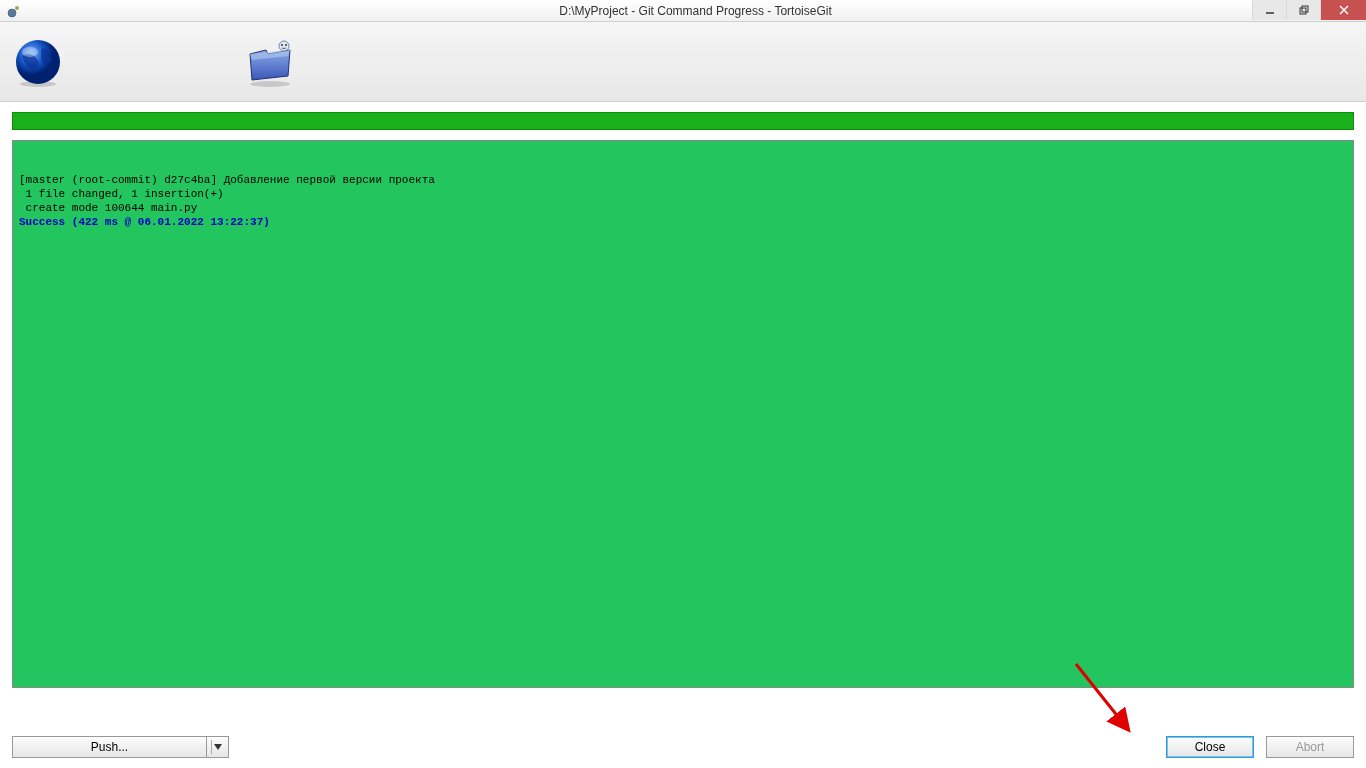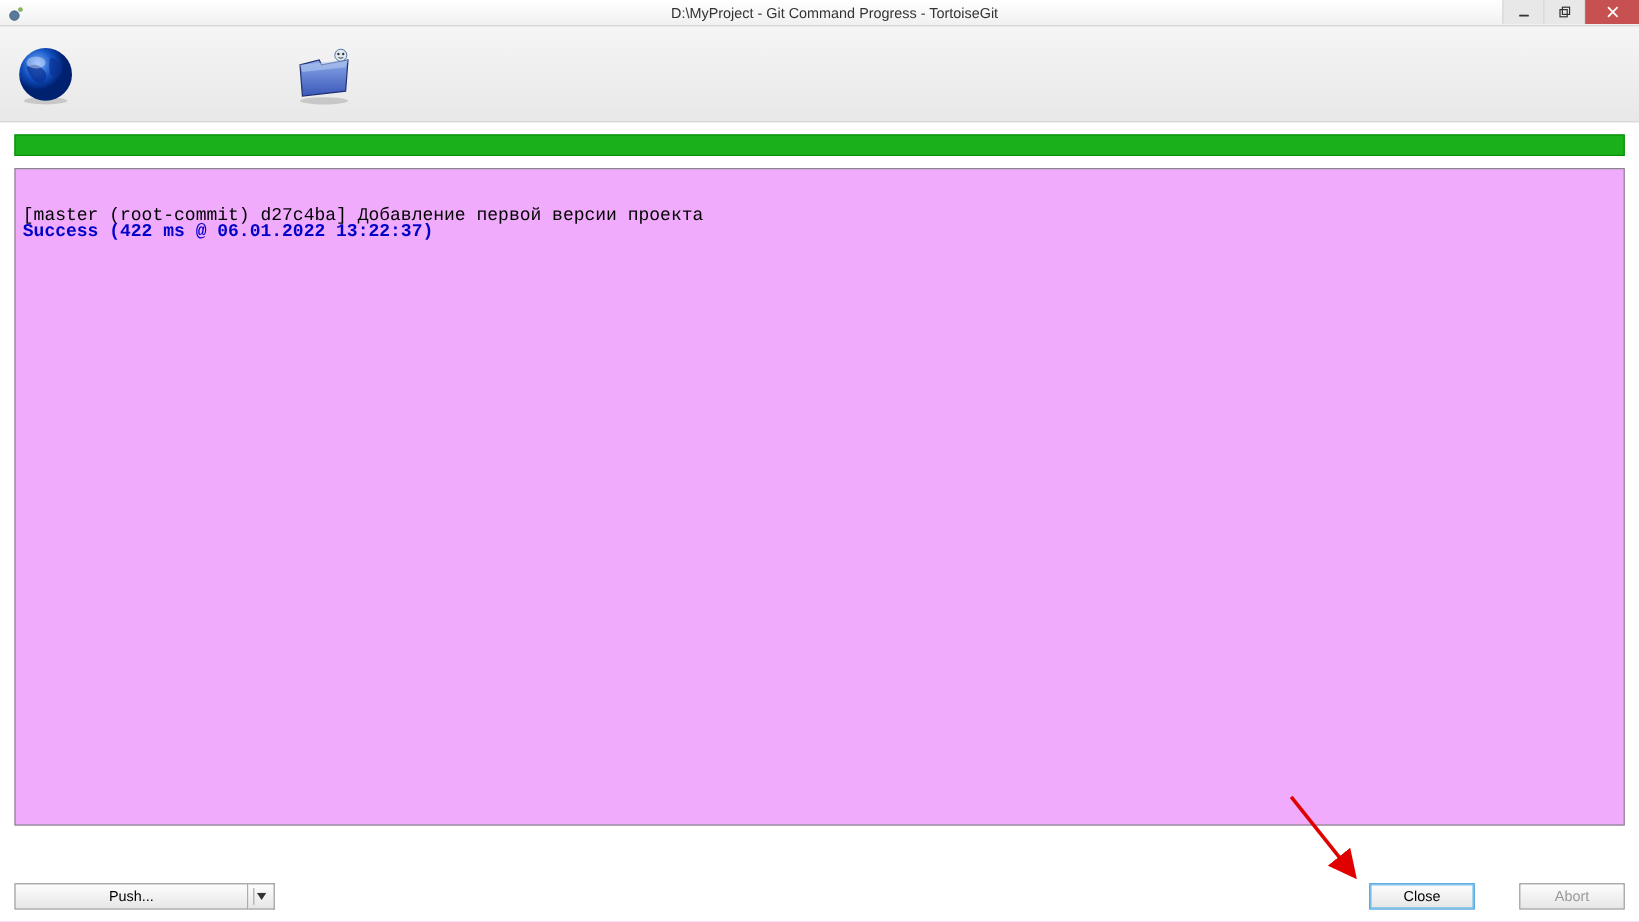--- a/index.html
+++ b/index.html
@@ -76,25 +76,25 @@
       padding: 10px 12px 0 12px;
     }
     .progress-bar {
       height: 18px;
       background: #1ab01a;
       border: 1px solid #0a900a;
       margin-bottom: 10px;
     }
     .output-box {
       border: 1px solid #888;
-      background: #f0abfc;
+      background: #22c55e;
       height: 548px;
       padding: 4px 6px;
       font-family: Consolas, "Courier New", monospace;
-      font-size: 15px;
+      font-size: 11px;
       line-height: 14px;
       white-space: pre;
       overflow: auto;
       color: #000;
     }
     .output-line { display: block; }
     .output-success {
       color: #0000c8;
       font-weight: bold;
       margin-top: 0;
@@ -139,21 +139,21 @@
       content: "";
       position: absolute;
       left: 4px;
       top: 3px;
       bottom: 3px;
       width: 1px;
       background: #aaa;
     }
     .right-buttons {
       display: flex;
-      gap: 37px;
+      gap: 12px;
     }
     .btn {
       width: 88px;
       height: 22px;
       border: 1px solid #999;
       background: linear-gradient(to bottom, #fdfdfd, #e6e6e6);
       font-size: 12px;
       text-align: center;
       line-height: 20px;
       cursor: pointer;
@@ -235,21 +235,21 @@
       <circle cx="38" cy="9" r="1" fill="#333"></circle>
         <circle cx="42" cy="9" r="1" fill="#333"></circle>
       <path d="M38 12 Q40 13 42 12" stroke="#333" stroke-width="0.8" fill="none"></path>
     </svg>
   </div>
 </div>
 
 <div class="content-area">
   <div class="progress-bar"></div>
   <div class="output-box">
-    <span class="output-line">[master (root-commit) d27c4ba] Добавление первой версии проекта</span><span class="output-success">Success (422 ms @ 06.01.2022 13:22:37)</span>
+    <span class="output-line">[master (root-commit) d27c4ba] Добавление первой версии проекта</span><span class="output-line"> 1 file changed, 1 insertion(+)</span><span class="output-line"> create mode 100644 main.py</span><span class="output-success">Success (422 ms @ 06.01.2022 13:22:37)</span>
   </div>
 </div>
 
 <div class="bottom-bar">
   <div class="push-group">
     <div class="push-button">Push...</div>
     <div class="push-dropdown">
       <svg width="8" height="6" viewBox="0 0 8 6">
           <polygon points="0,0 8,0 4,6" fill="#333"></polygon>
         </svg>

